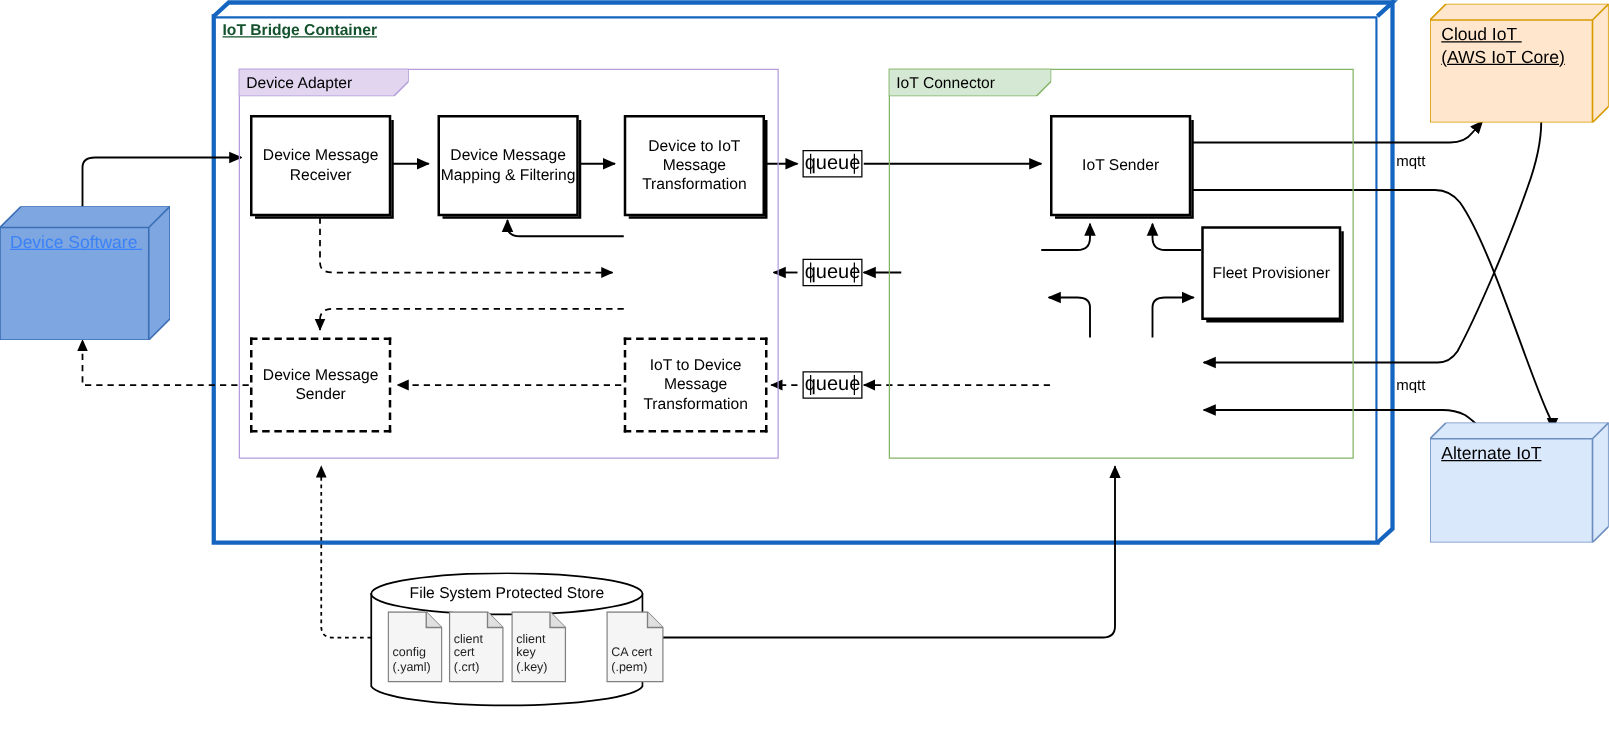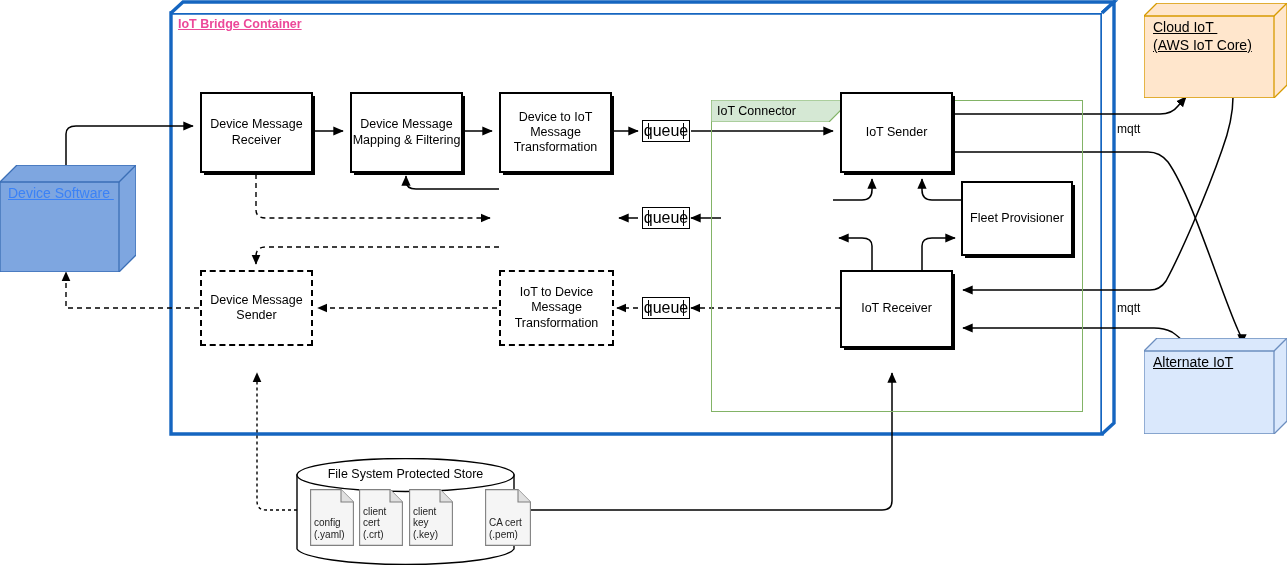--- a/index.html
+++ b/index.html
@@ -20,21 +20,21 @@
         width:0;border-left:1.4px solid #000;}
   .queue::before{left:5px;} .queue::after{right:5px;}
 
   .grp{position:absolute;box-sizing:border-box;}
   .grp-body{position:absolute;left:0;top:0;right:0;bottom:0;box-sizing:border-box;}
   .grp-tab{position:absolute;left:0;top:0;height:22px;box-sizing:border-box;
         font-size:12.5px;color:#000;display:flex;align-items:center;padding-left:6px;}
   .grp-tab .tabshape{position:absolute;left:0;top:0;height:100%;width:100%;}
   .grp-tab span{position:relative;z-index:2;}
 
-  .bridge-title{position:absolute;font-size:12.5px;font-weight:bold;color:#ec4899;
+  .bridge-title{position:absolute;font-size:12.5px;font-weight:bold;color:#14532d;
         text-decoration:underline;}
 
   .box3d{position:absolute;}
   .box3d .lbl{position:absolute;font-size:14px;text-decoration:underline;
         white-space:pre;}
 
   .cyl{position:absolute;}
   .doc{position:absolute;box-sizing:border-box;font-size:10px;color:#222;
        line-height:1.18;}
   .doc .dtext{position:absolute;left:4px;right:3px;bottom:5px;text-align:left;}
@@ -106,22 +106,31 @@
 
     <path d="M1186,344 Q1178,336 1172,332 Q1164,328 1154,328 L963,328" fill="none" stroke="#000" stroke-width="1.5" marker-end="url(#arr)"></path>
 
     <path d="M297,510 L266,510 Q257,510 257,501 L257,373" fill="none" stroke="#000" stroke-width="1.4" stroke-dasharray="3,3" marker-end="url(#arr)"></path>
 
     <path d="M514,510 L882,510 Q892,510 892,501 L892,373" fill="none" stroke="#000" stroke-width="1.5" marker-end="url(#arr)"></path>
   </svg>
 
   <div class="bridge-title" style="left:178px;top:17px;">IoT Bridge Container</div>
 
-
-  <div class="grp" style="left:711px;top:55px;width:372px;height:312px;margin-top:45px;">
+  <div class="grp" style="left:191px;top:55px;width:432px;height:312px;">
+    <div class="grp-body" style="border:1.4px solid #B39DDB;background:transparent;"></div>
+    <div class="grp-tab" style="width:136px;">
+      <svg class="tabshape" viewBox="0 0 136 22" preserveAspectRatio="none">
+        <path d="M0,0 L136,0 L136,10 L124,22 L0,22 Z" fill="#E1D5F0" stroke="#B39DDB" stroke-width="1.2"></path>
+      </svg>
+      <span>Device Adapter</span>
+    </div>
+  </div>
+
+  <div class="grp" style="left:711px;top:55px;width:372px;height:312px;">
     <div class="grp-body" style="border:1.4px solid #82B366;background:transparent;"></div>
     <div class="grp-tab" style="width:130px;">
       <svg class="tabshape" viewBox="0 0 130 22" preserveAspectRatio="none">
         <path d="M0,0 L130,0 L130,10 L118,22 L0,22 Z" fill="#D5E8D4" stroke="#82B366" stroke-width="1.2"></path>
       </svg>
       <span>IoT Connector</span>
     </div>
   </div>
 
   <div class="node proc" style="left:200px;top:92px;width:113px;height:81px;">
@@ -154,23 +163,20 @@
 
   <div class="node proc" style="left:840px;top:92px;width:113px;height:81px;">
     <span style="white-space:pre-line;">IoT Sender</span>
   </div>
 
 
   <div class="node proc" style="left:961px;top:181px;width:112px;height:75px;">
     <span style="white-space:pre-line;">Fleet Provisioner</span>
   </div>
 
-  <div class="node proc" style="left:840px;top:270px;width:113px;height:78px;">
-    <span style="white-space:pre-line;">IoT Receiver</span>
-  </div>
 
   <div class="node queue" style="left:642px;top:120px;width:48px;height:22px;">
     <span>queue</span>
   </div>
   <div class="node queue" style="left:642px;top:207px;width:48px;height:22px;">
     <span>queue</span>
   </div>
   <div class="node queue" style="left:642px;top:297px;width:48px;height:22px;">
     <span>queue</span>
   </div>

